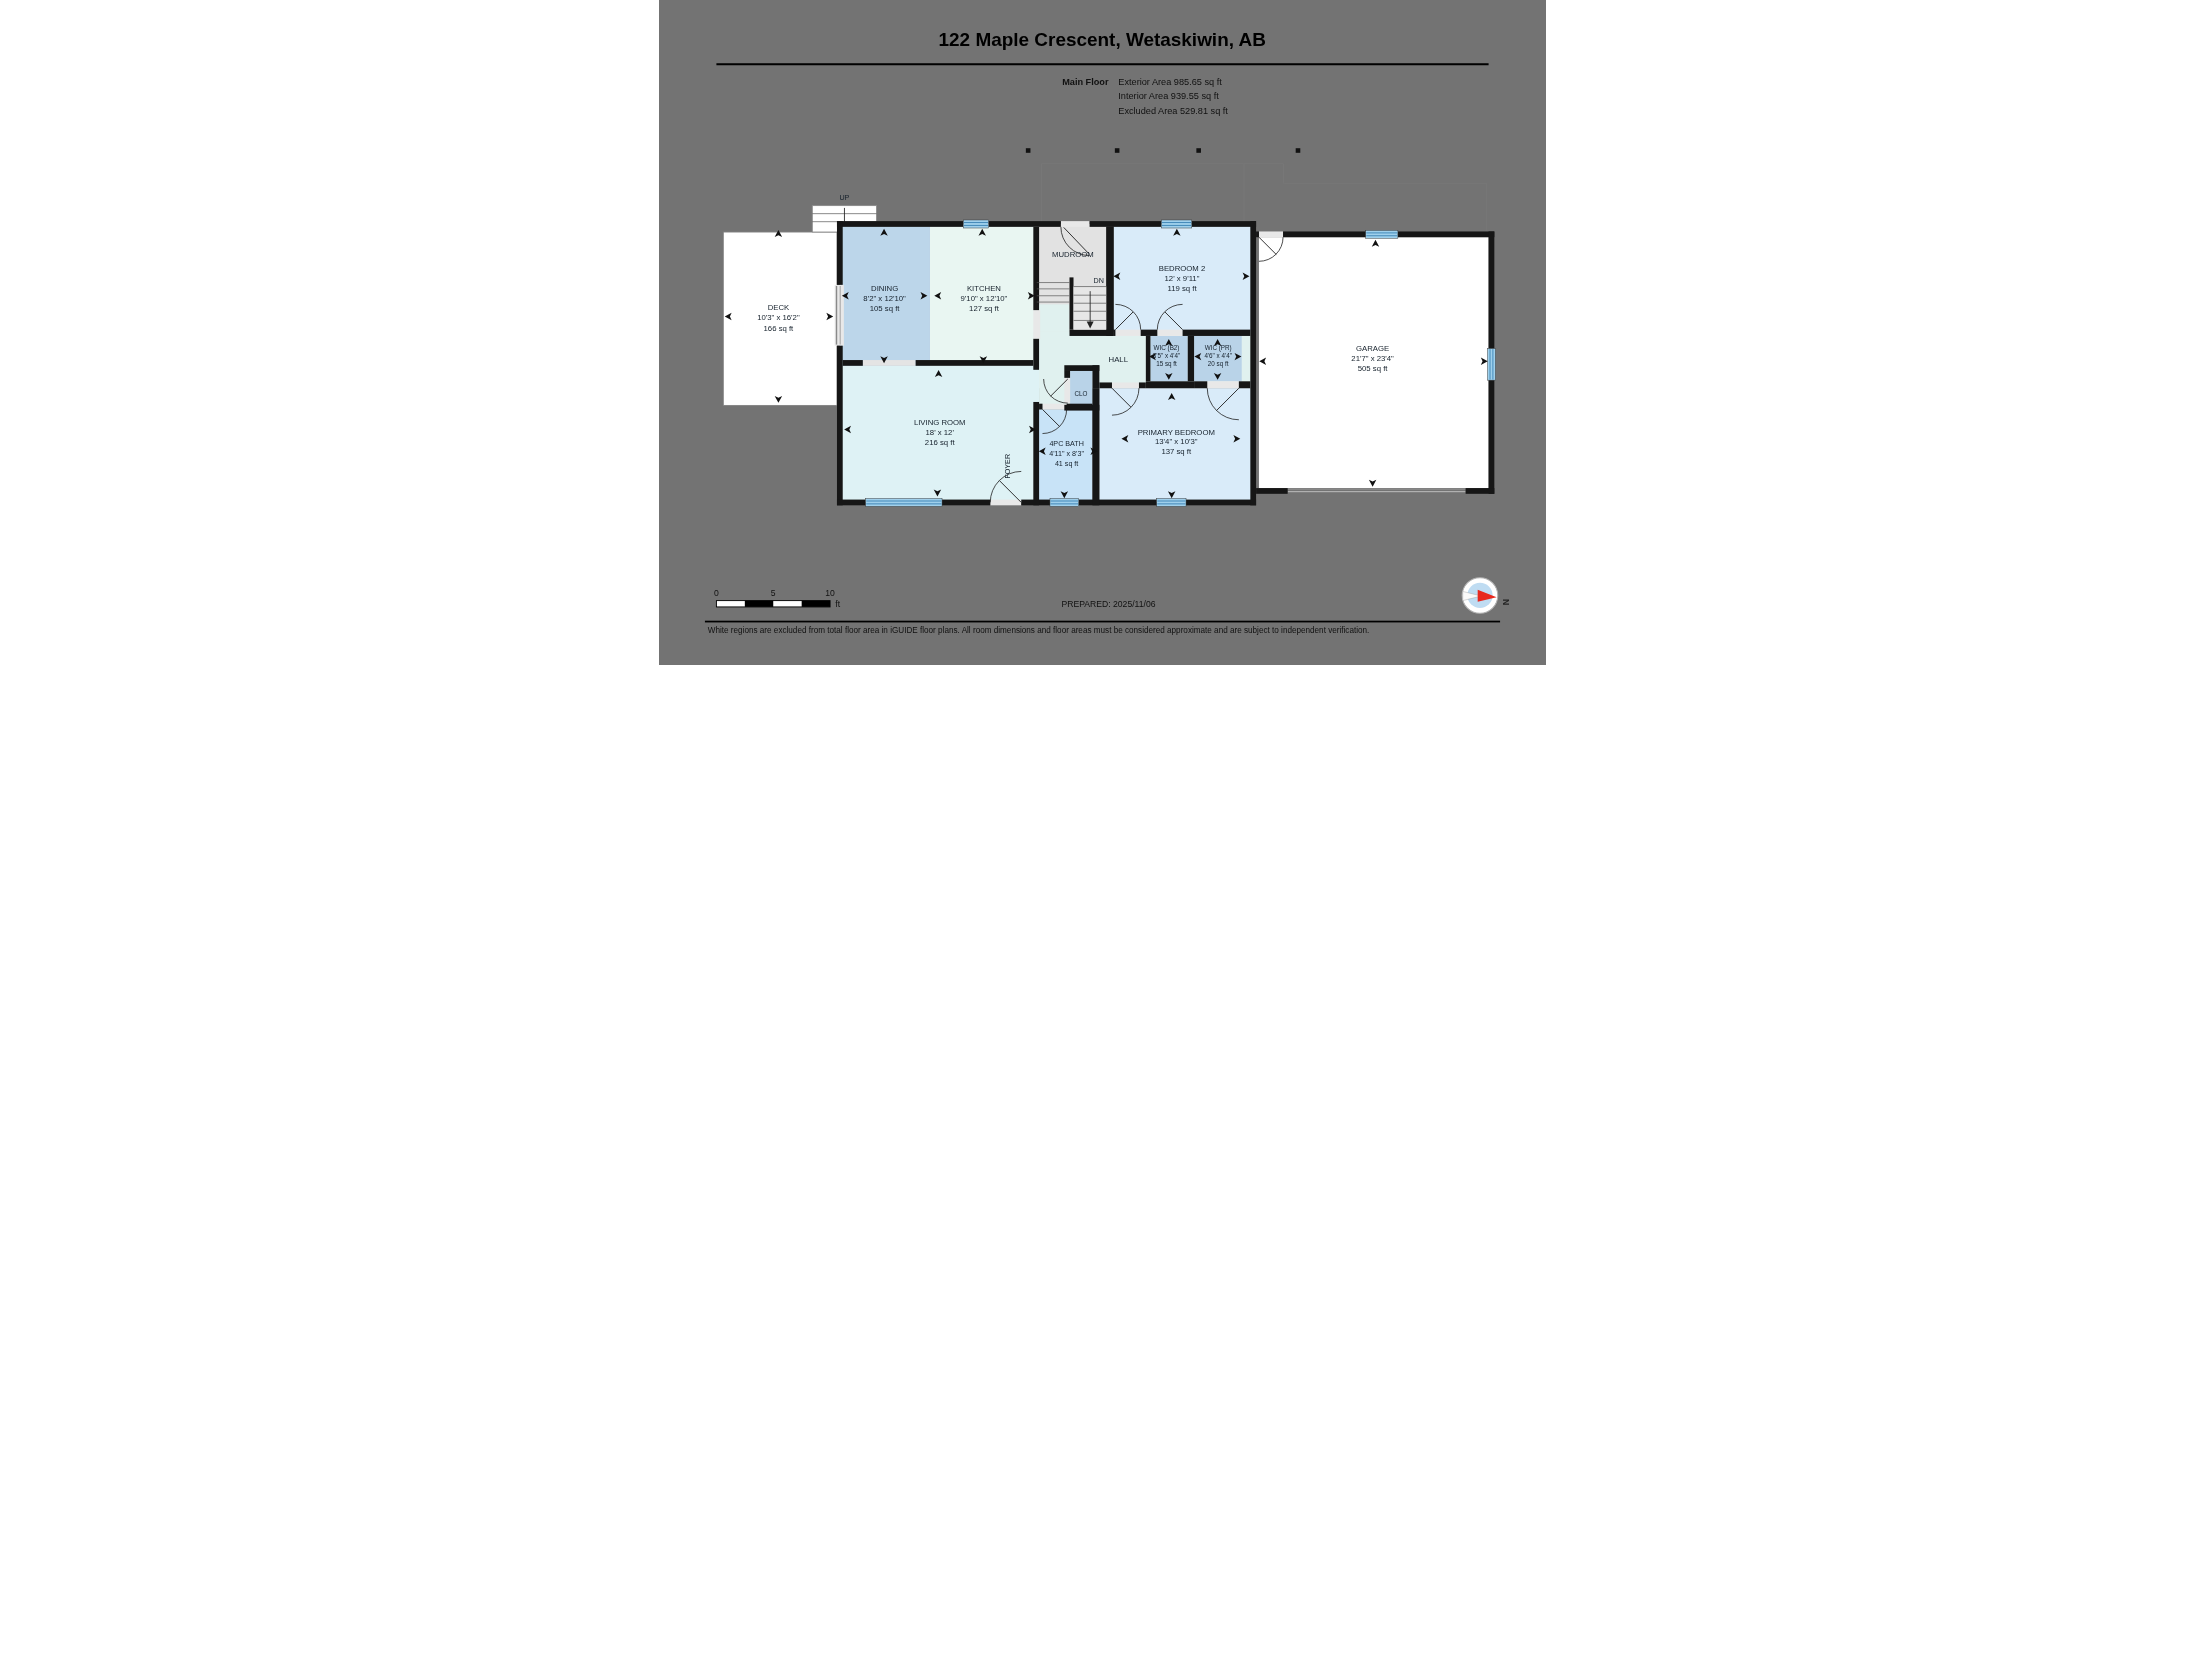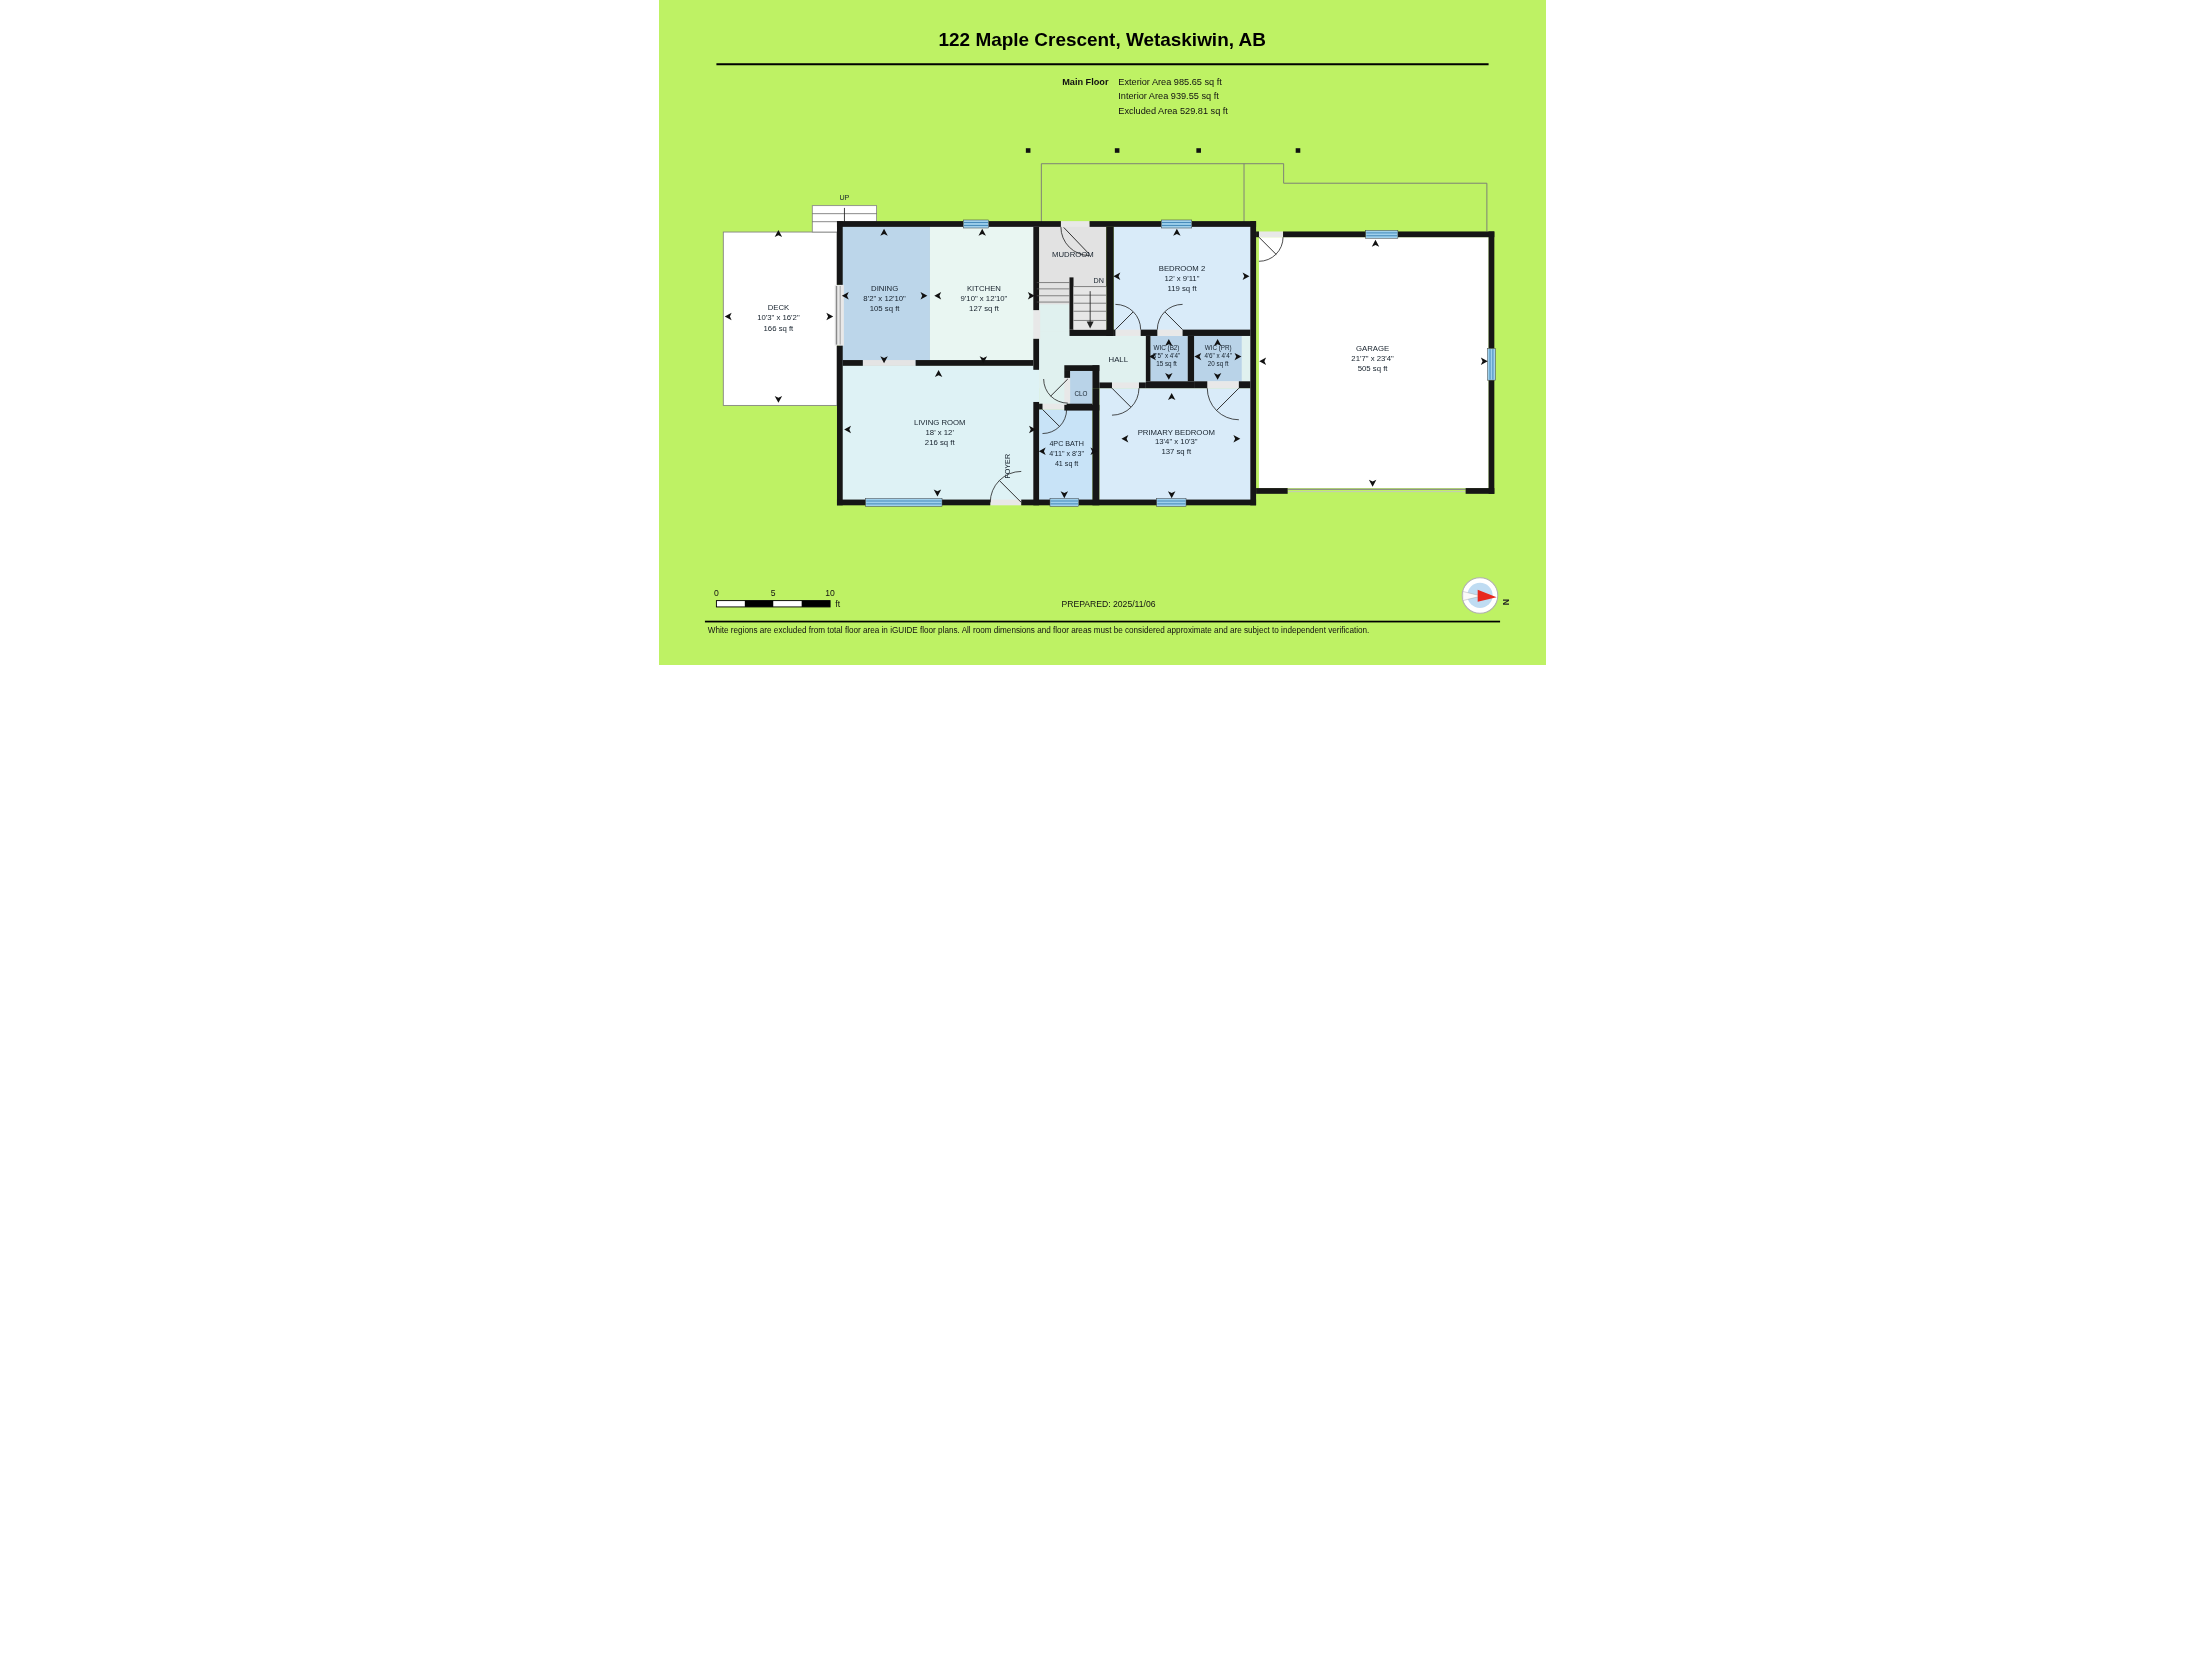--- a/index.html
+++ b/index.html
@@ -1,16 +1,16 @@
 <!DOCTYPE html>
 <html style="--wall: #161616; --window: #9fd0ec; --window_stripe: #3c83b4; --dining_fill: #bcd6ea; --kitchen_fill: #e9f6f2; --mudroom_fill: #e2e2e2; --bedroom_fill: #d9ebf9; --hall_fill: #e0f1ef; --closet_fill: #b9d3e8; --bath_fill: #c8e3f7; --living_fill: #def2f5; --excluded_fill: #ffffff; --compass_needle: #e8281e;font-size:9.2px"><head>
 <meta charset="utf-8">
 <style>
   html,body{margin:0;padding:0;background:#fff;}
-  .page{position:relative;width:887px;height:665px;margin:0 auto;background:#bef264;
+  .page{position:relative;width:887px;height:665px;margin:0 auto;background:#737373;
         font-family:"Liberation Sans", sans-serif;}
   svg{position:absolute;left:0;top:0;}
   text{fill:#15202b;}
   .title{font-size:33px;font-weight:bold;fill:#000;}
   .hstat{font-size:16px;fill:#111;}
   .hlabel{font-size:16px;font-weight:bold;fill:#111;}
   .lbl{font-size:13.5px;}
   .md{font-size:12.5px;}
   .sm{font-size:11px;}
   .tick{font-size:15px;fill:#111;}

